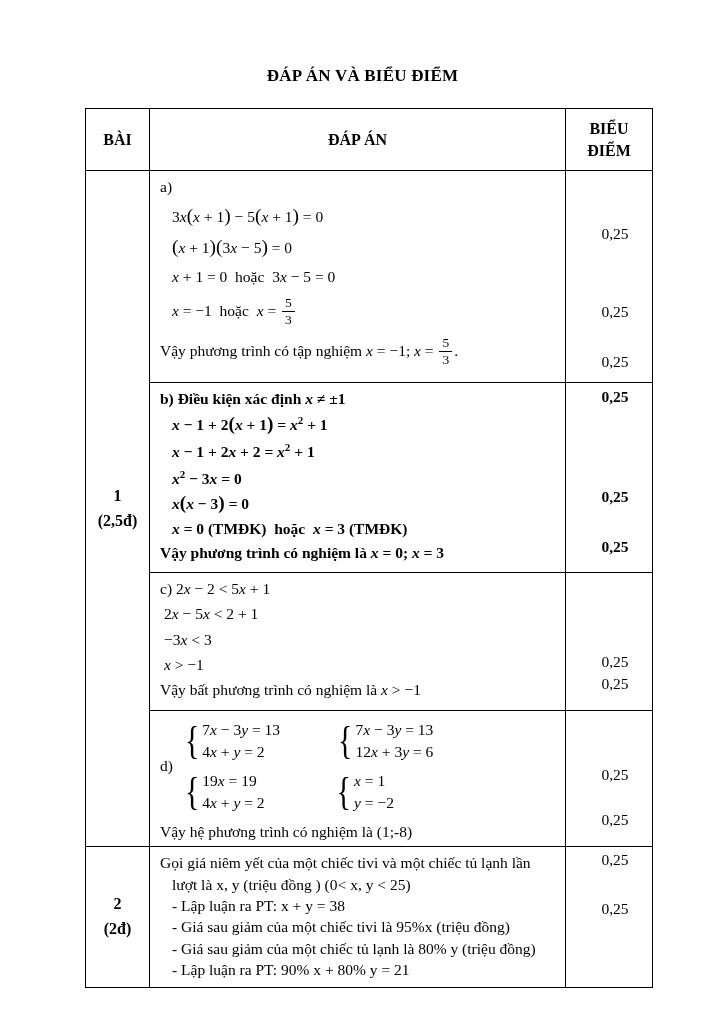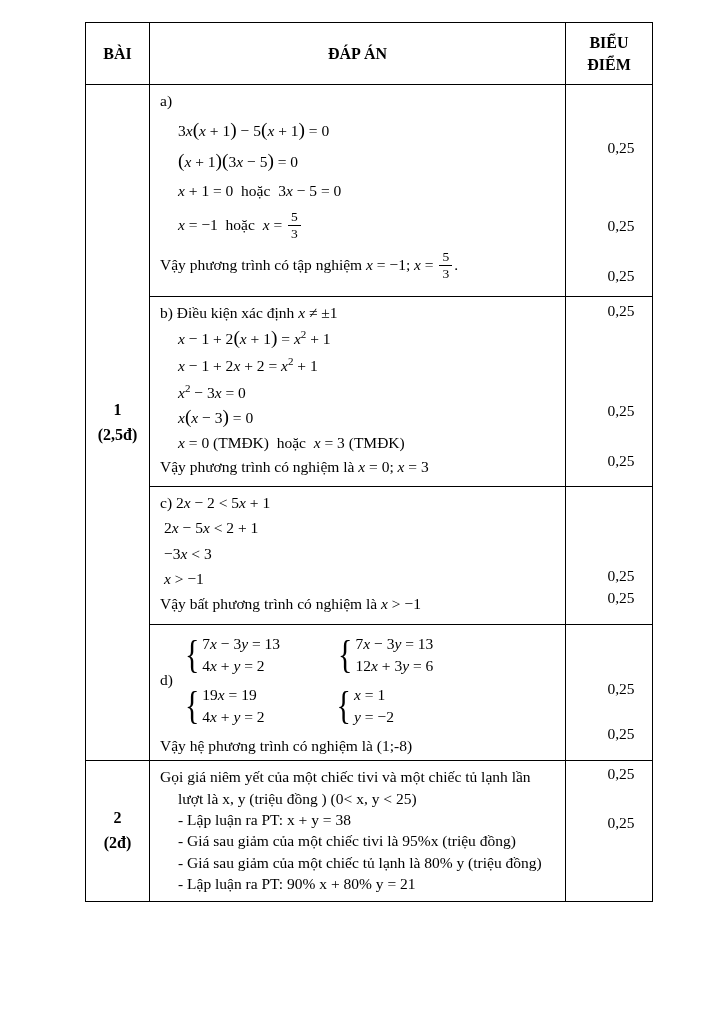--- a/index.html
+++ b/index.html
@@ -9,54 +9,55 @@
     font-family: "Liberation Serif", "DejaVu Serif", serif;
     color: #000; position: relative; overflow: hidden;
   }
   .title { padding-top: 66px; text-align: center; font-size: 17px; font-weight: bold; letter-spacing: .2px; }
   table.answers { border-collapse: collapse; table-layout: fixed; margin: 22px 0 0 85px; width: 567px; }
   col.c1 { width: 64px; } col.c2 { width: 416px; } col.c3 { width: 87px; }
   th, td { border: 1px solid #000; }
   th { font-size: 16px; font-weight: bold; text-align: center; vertical-align: middle; padding: 4px 6px; line-height: 1.35; }
   tr.row-h  { height: 62px; }
   tr.row-a  { height: 212px; }
-  tr.row-b  { height: 185px; }
+  tr.row-b  { height: 185px; font-weight: bold; }
   tr.row-c  { height: 133px; }
   tr.row-d  { height: 131px; }
   tr.row-p2 { height: 141px; }
   td.bai { text-align: center; vertical-align: middle; font-weight: bold; font-size: 16px; line-height: 1.55; }
   td.content { vertical-align: top; padding: 6px 8px 4px 10px; font-size: 15.5px; line-height: 1.32; }
   td.points { position: relative; vertical-align: top; font-size: 15.5px; padding: 0; }
-  .pt { position: absolute; left: 12px; width: 100%; text-align: center; }
+  .pt { position: absolute; left: 6px; width: 100%; text-align: center; }
   .pa .line { margin-bottom: 9px; }
   .pb .line { margin-bottom: 4px; }
   .pc .line { margin-bottom: 5px; }
   .p2c .line { margin-bottom: 1px; font-family: Liberation Serif, serif; }
   .ind  { margin-left: 4px; }
-  .ind2 { margin-left: 18px; }
+  .ind2 { margin-left: 12px; }
   i { font-style: italic; }
   sup { font-size: 11px; }
   .bp { font-size: 1.25em; line-height: 1; font-style: normal; }
   .frac { display: inline-flex; flex-direction: column; text-align: center; vertical-align: middle; font-size: 13.5px; line-height: 1.05; margin: 0 2px; position: relative; top: -1px; }
   .frac > span:first-child { border-bottom: 1px solid #000; padding: 0 3px 1px; }
   .frac > span:last-child  { padding: 1px 3px 0; }
   .sys { display: inline-flex; align-items: center; vertical-align: middle; }
   .br { font-size: 30px; transform: scaleY(1.3); display: inline-block; margin-right: 3px; font-weight: 400; }
   .se { display: inline-flex; flex-direction: column; line-height: 1.4; }
   .hgap  { display: inline-block; width: 58px; }
   .hgap2 { display: inline-block; width: 72px; }
   .d-block { display: flex; align-items: center; margin: 2px 0 8px 0; }
   .d-label { margin-right: 12px; }
   .d-systems { display: flex; flex-direction: column; gap: 8px; }
 </style>
 </head>
 <body>
 
 <div class="page">
 
+  <div class="title">ĐÁP ÁN VÀ BIỂU ĐIỂM</div>
 
   <table class="answers">
     <colgroup>
         <col class="c1">
         <col class="c2">
         <col class="c3">
       </colgroup>
 
     <tbody>
         <tr class="row-h">

